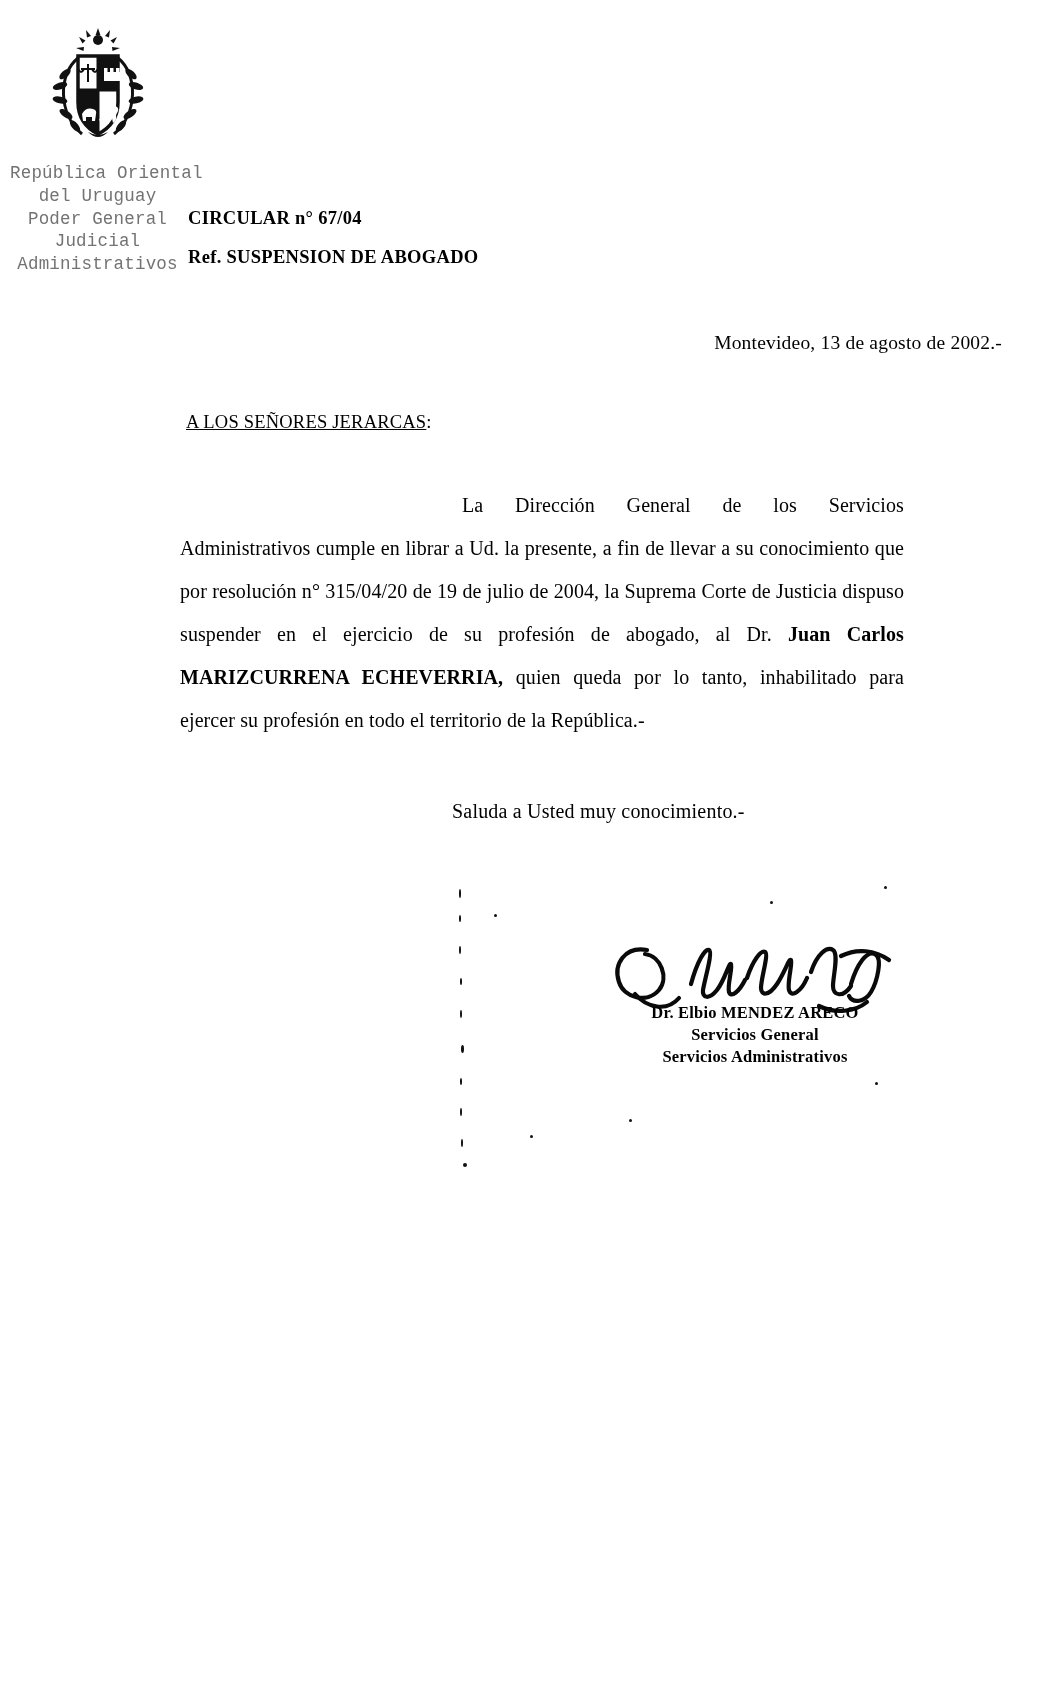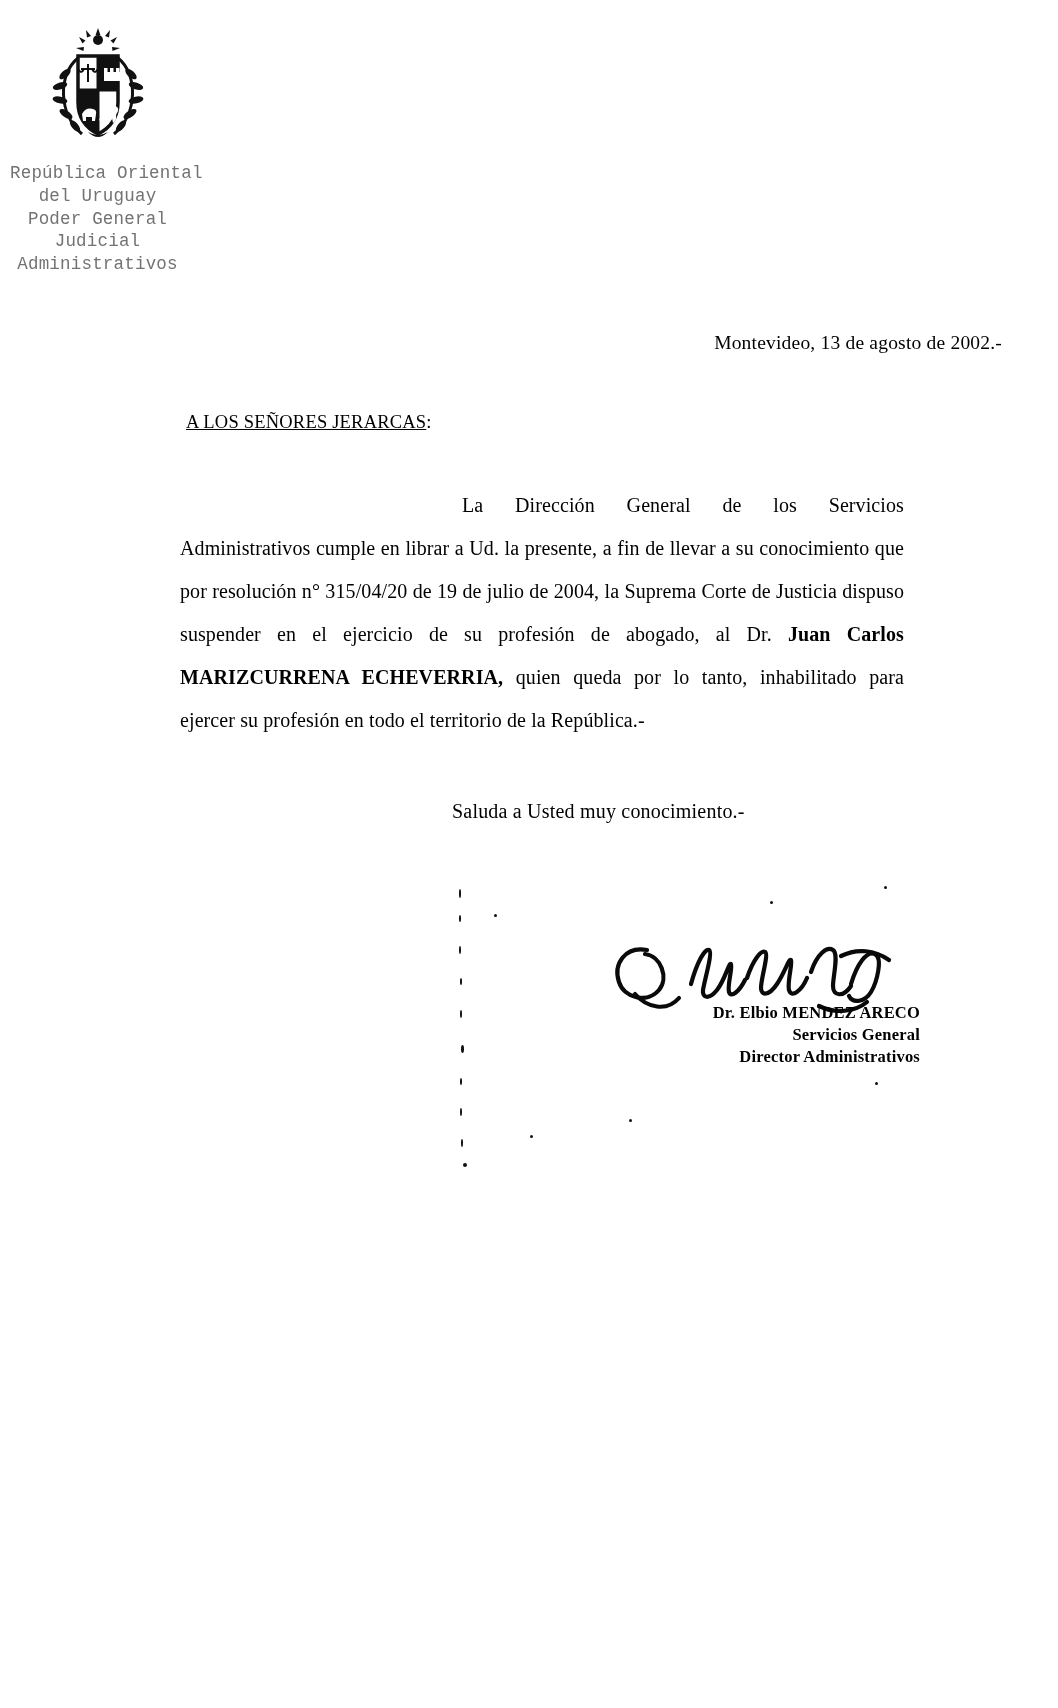--- a/index.html
+++ b/index.html
@@ -101,21 +101,21 @@
     font-size: 20px;
     letter-spacing: 0.2px;
   }
 
   
   .signature-block {
     position: absolute;
     left: 590px;
     top: 920px;
     width: 330px;
-    text-align: right;
+    text-align: center;
   }
   .signature-svg {
     display: block;
     margin: 0 auto;
   }
   .signature-names {
     margin-top: -28px;
     font-family: "Liberation Serif", serif;
     font-weight: bold;
     font-size: 16.5px;
@@ -196,20 +196,24 @@
 
     <div class="letterhead-lines">
       <div>República Oriental</div>
       <div>del Uruguay</div>
       <div>Poder General</div>
       <div>Judicial</div>
       <div>Administrativos</div>
     </div>
   </div>
 
+  <div class="heading">
+    <div class="line">CIRCULAR n° 67/04</div>
+    <div class="line">Ref. SUSPENSION DE ABOGADO</div>
+  </div>
 
   <div class="date-line">Montevideo, 13 de agosto de 2002.-</div>
 
   <div class="salutation">
     <span class="u">A LOS SEÑORES JERARCAS</span><span>:</span>
   </div>
 
   <div class="body-text">
     <span class="indent"></span><span>La Dirección General de los Servicios Administrativos cumple en librar a Ud. la presente, a fin de llevar a su conocimiento que por resolución n° 315/04/20 de 19 de julio de 2004, la Suprema Corte de Justicia dispuso suspender en el ejercicio de su profesión de abogado, al Dr. </span><b>Juan Carlos MARIZCURRENA ECHEVERRIA,</b><span> quien queda por lo tanto, inhabilitado para ejercer su profesión en todo el territorio de la República.-</span>
   </div>
@@ -225,21 +229,21 @@
         <path d="M142 58 C148 40, 156 30, 160 32 C164 34, 156 58, 156 68 C156 76, 164 76, 172 64 C180 52, 184 38, 186 40 C188 42, 182 62, 184 70 C186 78, 196 72, 202 58"></path>
         <path d="M206 52 C212 34, 222 26, 228 30 C234 34, 228 56, 228 66 C228 76, 238 78, 246 66"></path>
         <path d="M246 64 C252 44, 262 30, 270 34 C278 38, 272 62, 266 72 C260 82, 248 84, 244 76"></path>
         <path d="M236 36 C252 28, 270 30, 284 40"></path>
         <path d="M214 86 C230 94, 250 92, 262 82"></path>
       </g>
     </svg>
     <div class="signature-names">
       <div>Dr. Elbio MENDEZ ARECO</div>
       <div>Servicios General</div>
-      <div>Director Administrativos</div>
+      <div>Servicios Administrativos</div>
     </div>
   </div>
 
   <div class="speckles">
     <div class="dot" style="left:459px; top:889px; width:2px; height:9px;"></div>
     <div class="dot" style="left:459px; top:915px; width:2px; height:7px;"></div>
     <div class="dot" style="left:459px; top:946px; width:2px; height:8px;"></div>
     <div class="dot" style="left:460px; top:978px; width:2px; height:7px;"></div>
     <div class="dot" style="left:460px; top:1010px; width:2px; height:8px;"></div>
     <div class="dot" style="left:461px; top:1045px; width:3px; height:8px;"></div>

